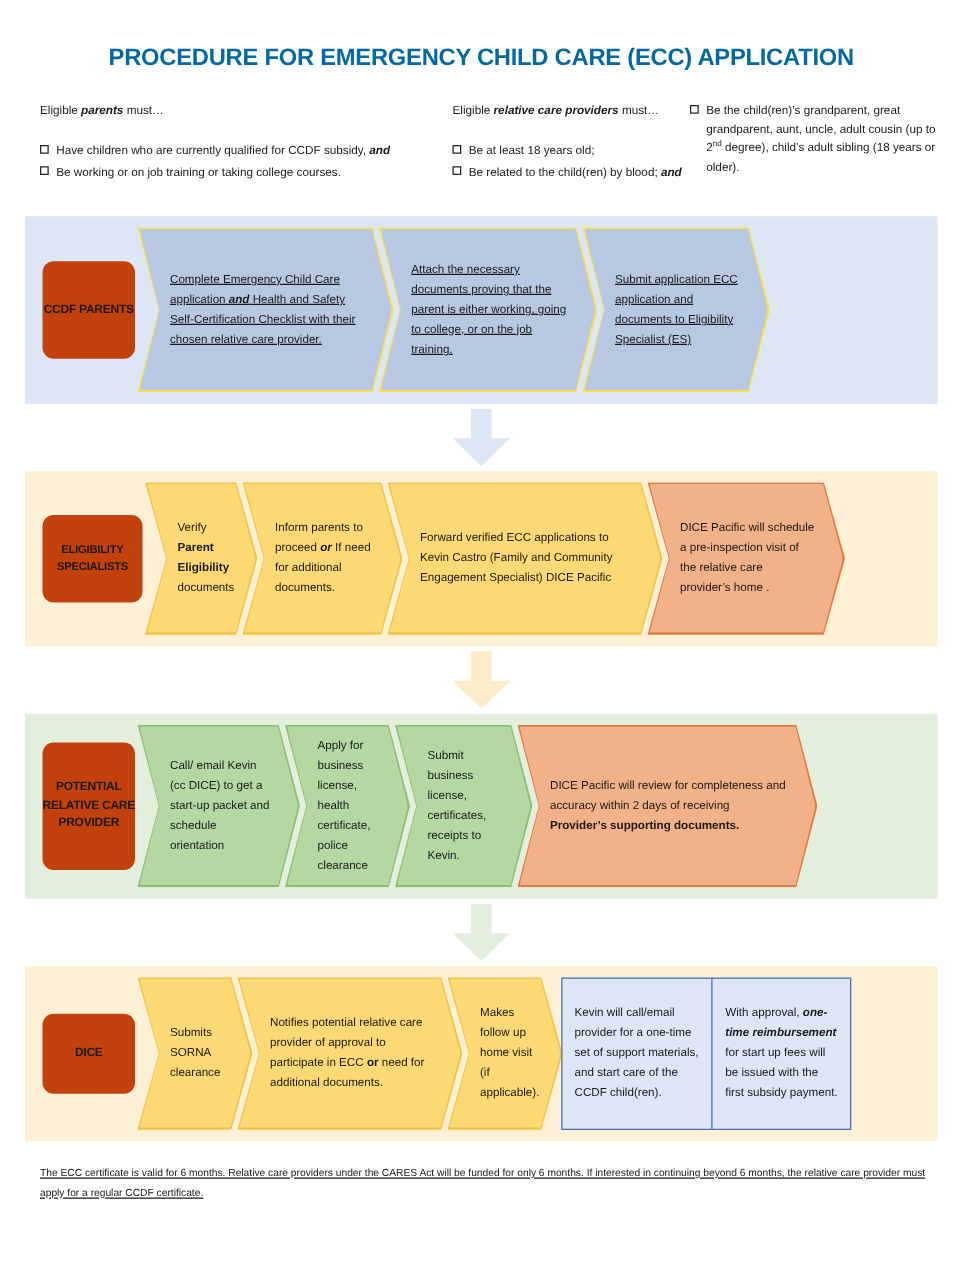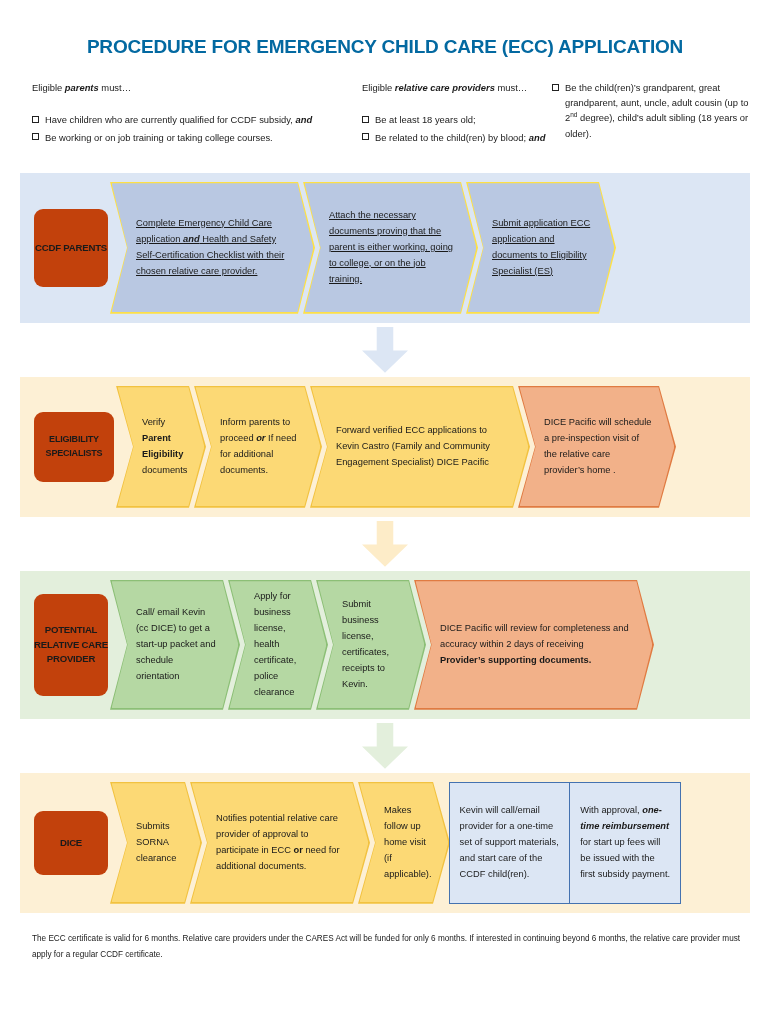--- a/index.html
+++ b/index.html
@@ -165,20 +165,21 @@
   .down-arrow.blue  { background: #dce6f4; }
   .down-arrow.yellow{ background: #fdecc8; }
   .down-arrow.green { background: #e3efdc; }
 
   
   .footer {
     padding: 18px 16px 0 32px;
     font-size: 8.2px;
     line-height: 1.95;
     color: #1a1a1a;
+    text-decoration: underline;
   }
 </style>
 </head>
 <body>
 
 <div class="page-title">PROCEDURE FOR EMERGENCY CHILD CARE (ECC) APPLICATION</div>
 
 <div class="criteria">
 
   <div class="crit-col c1">

